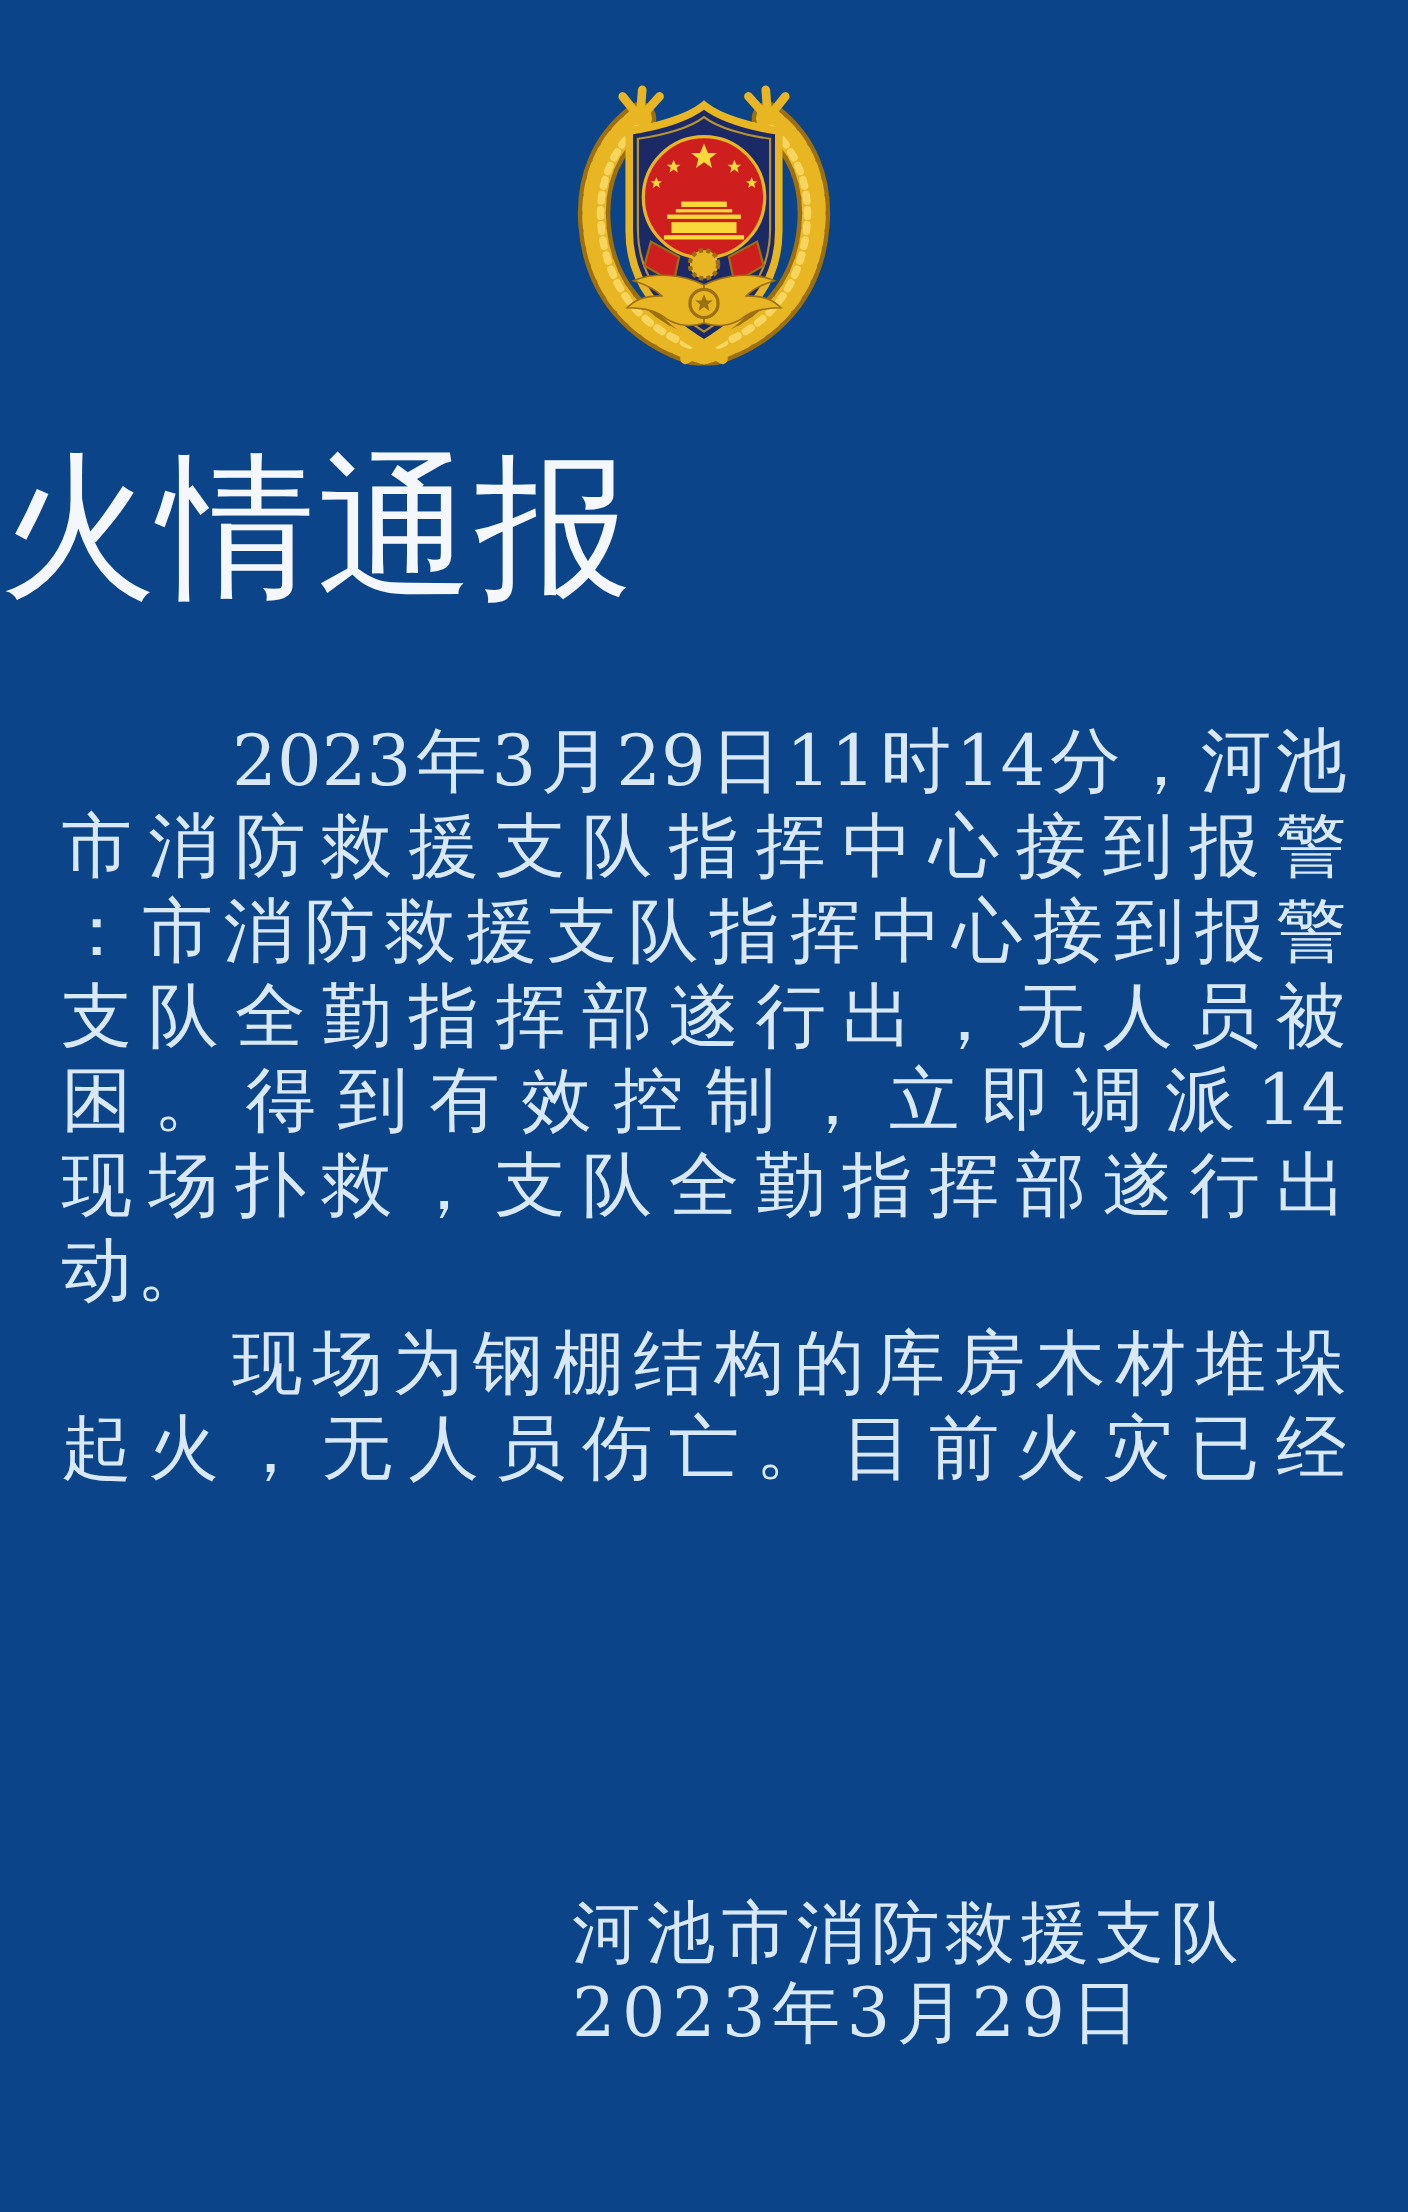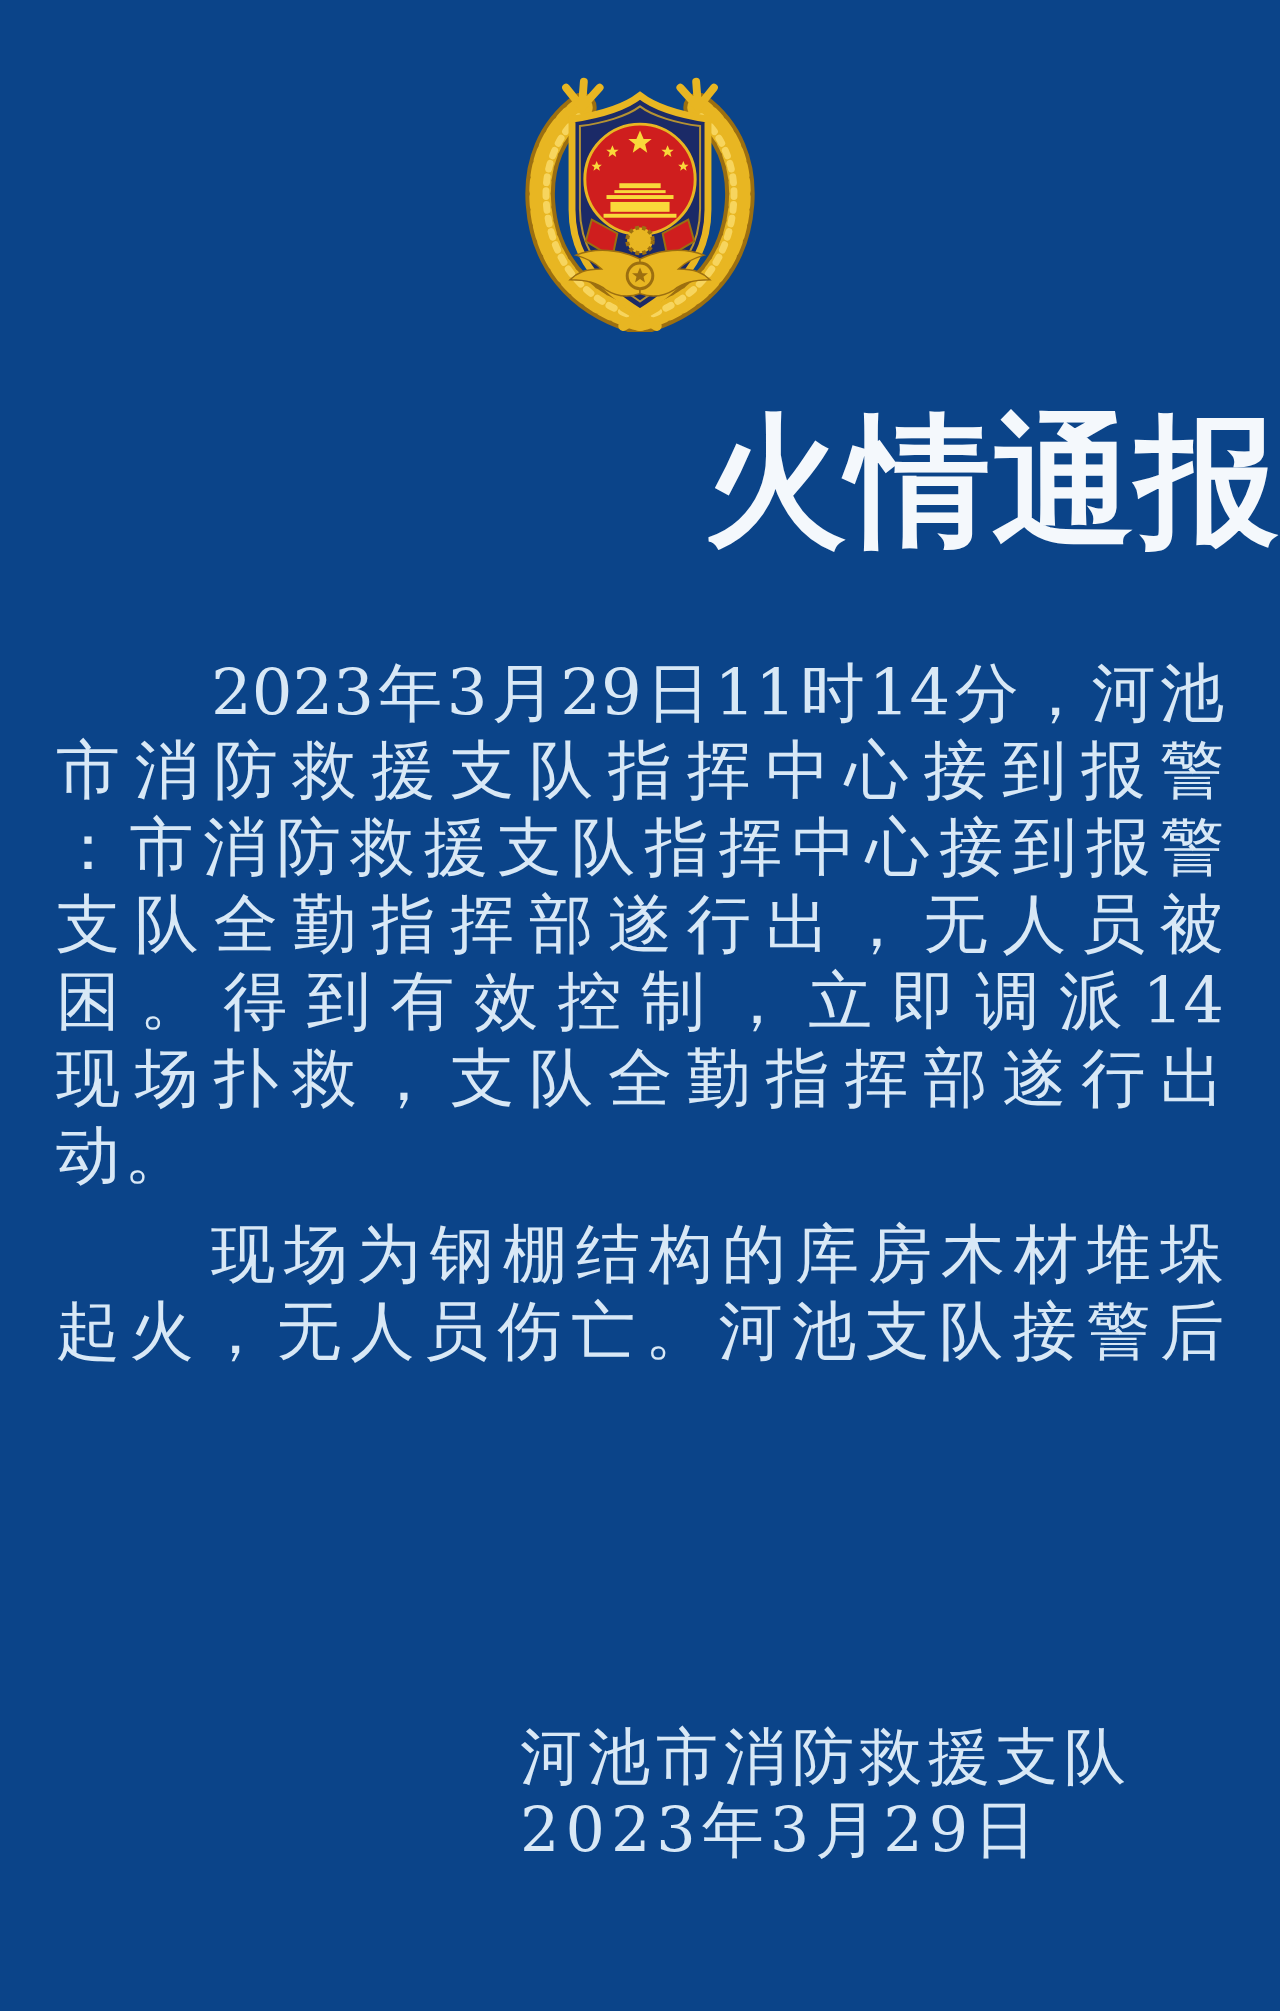--- a/index.html
+++ b/index.html
@@ -12,35 +12,35 @@
     position:relative; width:1280px; height:2011px; overflow:hidden;
     background:var(--bg);
     font-family:"DejaVu Serif","Liberation Serif",serif;
   }
   .emblem{
     position:absolute; top:66px; left:50%; transform:translateX(-50%);
     width:248px; height:266px;
   }
   .title{
     position:absolute; top:394px; left:0; width:100%; margin:0;
-    text-align:right; font-size:142px; line-height:172px; font-weight:700;
+    text-align:left; font-size:142px; line-height:172px; font-weight:400;
     letter-spacing:2px; color:var(--text-title); white-space:nowrap;
   }
   .body-text{
     position:absolute; top:655px; left:56px; width:1168px;
     color:var(--text-body); font-size:64px;
   }
   .line{ height:77px; line-height:77px; white-space:nowrap; }
   .just{
     text-align:justify; text-align-last:justify;
     text-justify:inter-character; white-space:normal;
   }
   .indent{ padding-left:155px; }
   .left{ letter-spacing:4px; }
-  .para2{ margin-top:22px; }
+  .para2{ margin-top:8px; }
   .signature{
     position:absolute; top:1720px; left:520px; width:670px;
     text-align:left; color:var(--text-body);
     font-size:62px; line-height:73px; letter-spacing:6px; white-space:nowrap;
   }
 </style>
 </head>
 <body>
 
 <div class="page">
@@ -105,21 +105,21 @@
       <div class="line just indent">2023年3月29日11时14分，河池</div>
       <div class="line just">市消防救援支队指挥中心接到报警</div>
       <div class="line just">：市消防救援支队指挥中心接到报警</div>
       <div class="line just">支队全勤指挥部遂行出，无人员被</div>
       <div class="line just">困。得到有效控制，立即调派14</div>
       <div class="line just">现场扑救，支队全勤指挥部遂行出</div>
       <div class="line left">动。</div>
     </div>
     <div class="para para2">
       <div class="line just indent">现场为钢棚结构的库房木材堆垛</div>
-      <div class="line just">起火，无人员伤亡。河池支队接警后</div>
+      <div class="line just">起火，无人员伤亡。目前火灾已经</div>
     </div>
   </div>
 
   <div class="signature">
     <div>河池市消防救援支队</div>
     <div>2023年3月29日</div>
   </div>
 
 </div>
 

